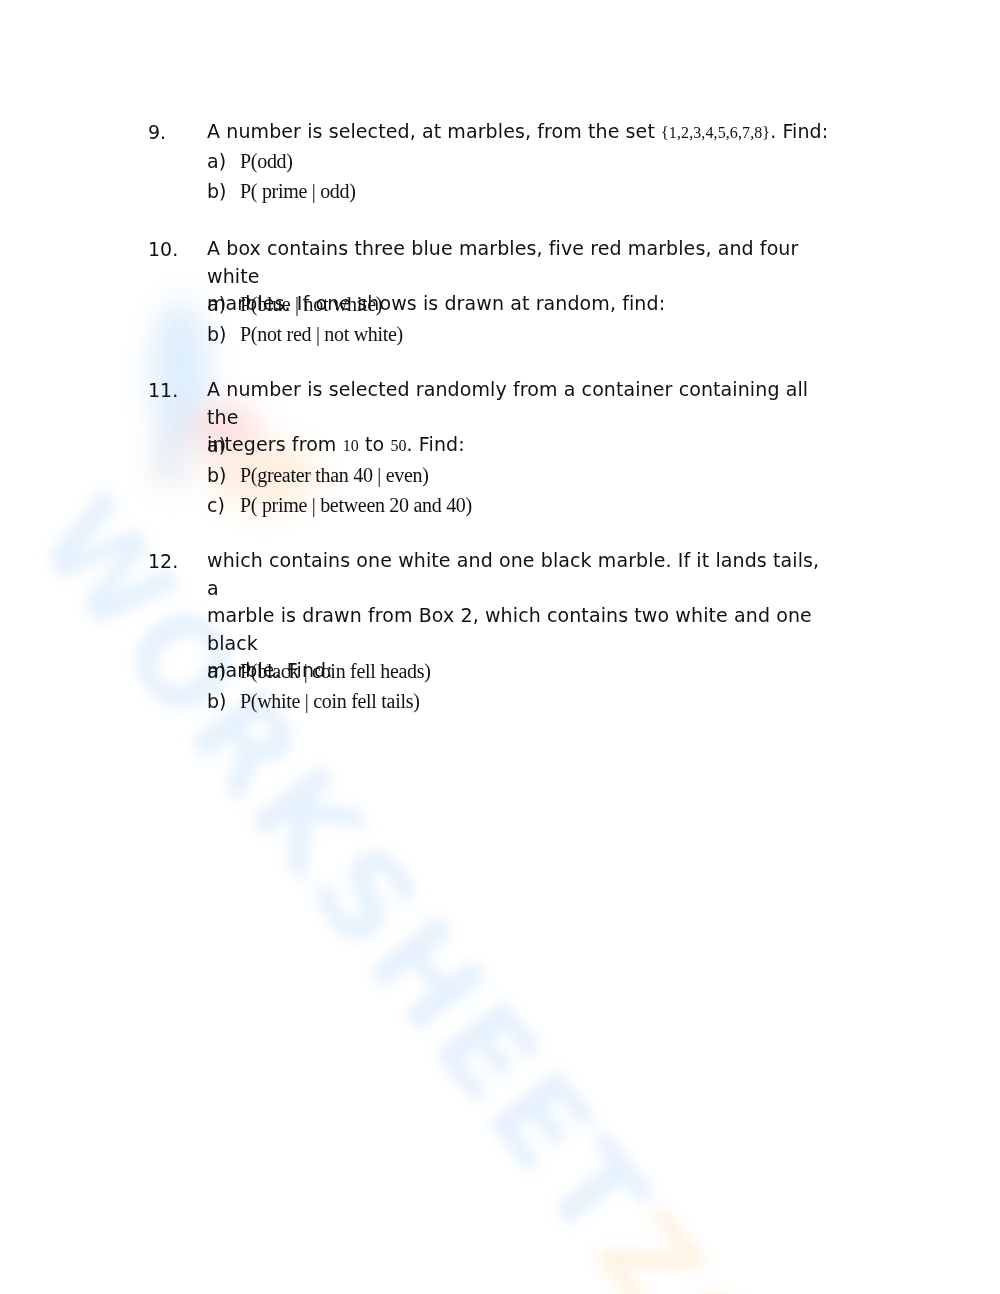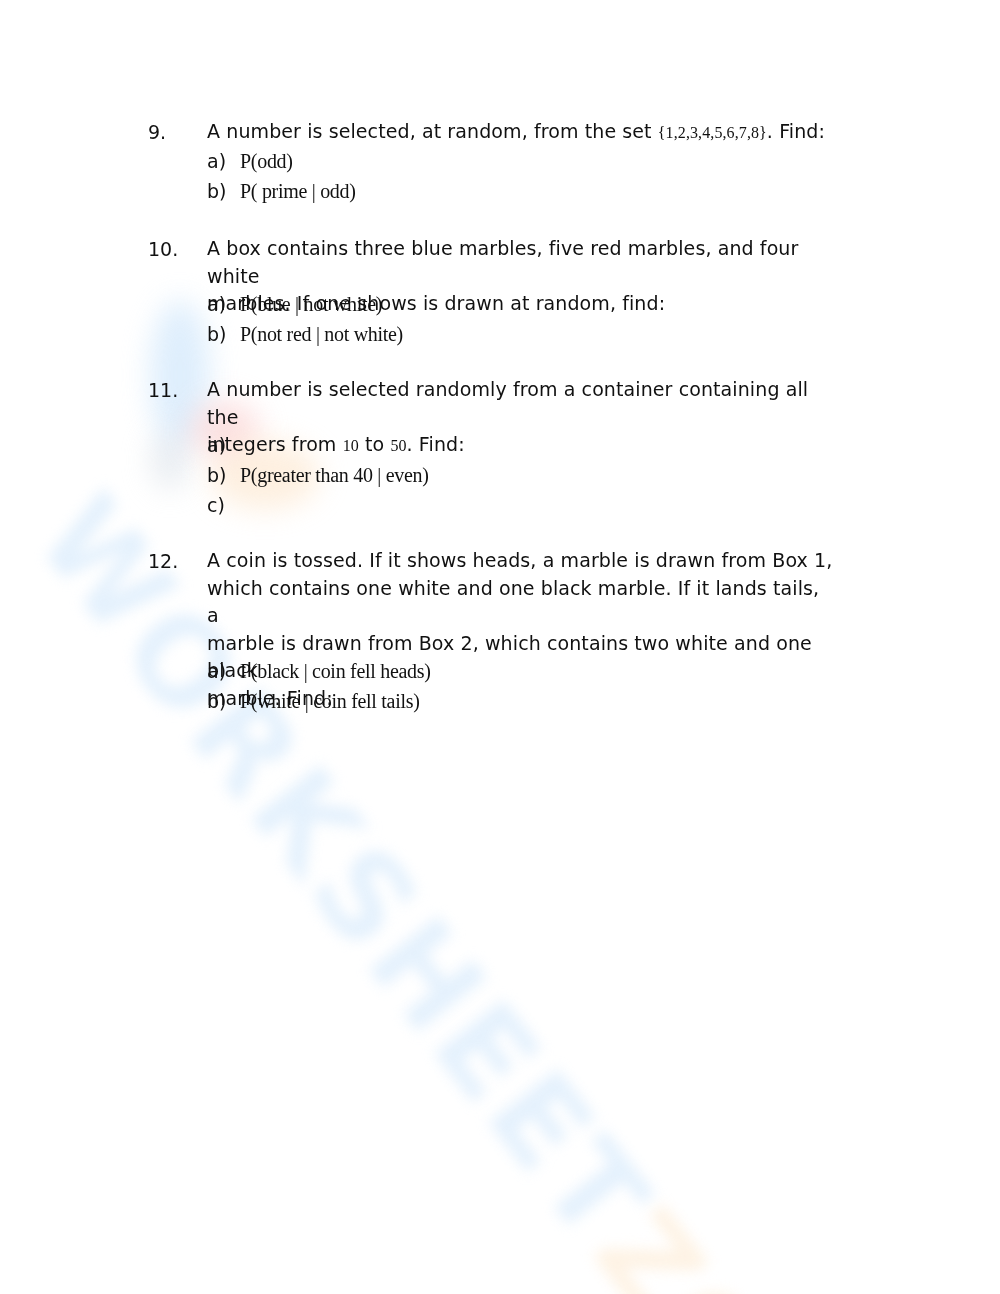--- a/index.html
+++ b/index.html
@@ -120,21 +120,21 @@
   <div class="wm-blob orange1"></div>
   <div class="watermark">
     <span class="wm-a">WORKSHEET</span><span class="wm-b">ZONE</span>
   </div>
 
   <div class="content">
 
     <div class="question" style="top:118px;">
       <div class="q-num">9.</div>
       <div class="q-text">
-        <span>A number is selected, at random, from the set </span><span class="math-inline">{1,2,3,4,5,6,7,8}</span><span>. Find:</span>
+        <span>A number is selected, at marbles, from the set </span><span class="math-inline">{1,2,3,4,5,6,7,8}</span><span>. Find:</span>
       </div>
       <div class="sub-items" style="top:28px;">
         <div class="sub-item">
           <span class="sub-label">a)</span>
           <span class="sub-formula">P(odd)</span>
         </div>
         <div class="sub-item">
           <span class="sub-label">b)</span>
           <span class="sub-formula">P( prime | odd)</span>
         </div>
@@ -170,28 +170,28 @@
       <div class="sub-items" style="top:54px;">
         <div class="sub-item">
           <span class="sub-label">a)</span>
         </div>
         <div class="sub-item">
           <span class="sub-label">b)</span>
           <span class="sub-formula">P(greater than 40 | even)</span>
         </div>
         <div class="sub-item">
           <span class="sub-label">c)</span>
+          <span class="sub-formula">P( prime | between 20 and 40)</span>
         </div>
       </div>
     </div>
 
     <div class="question" style="top:547px;">
       <div class="q-num">12.</div>
       <div class="q-text">
-        <div>A coin is tossed. If it shows heads, a marble is drawn from Box 1,</div>
         <div>which contains one white and one black marble. If it lands tails, a</div>
         <div>marble is drawn from Box 2, which contains two white and one black</div>
         <div>marble. Find:</div>
       </div>
       <div class="sub-items" style="top:109px;">
         <div class="sub-item">
           <span class="sub-label">a)</span>
           <span class="sub-formula">P(black | coin fell  heads)</span>
         </div>
         <div class="sub-item">

